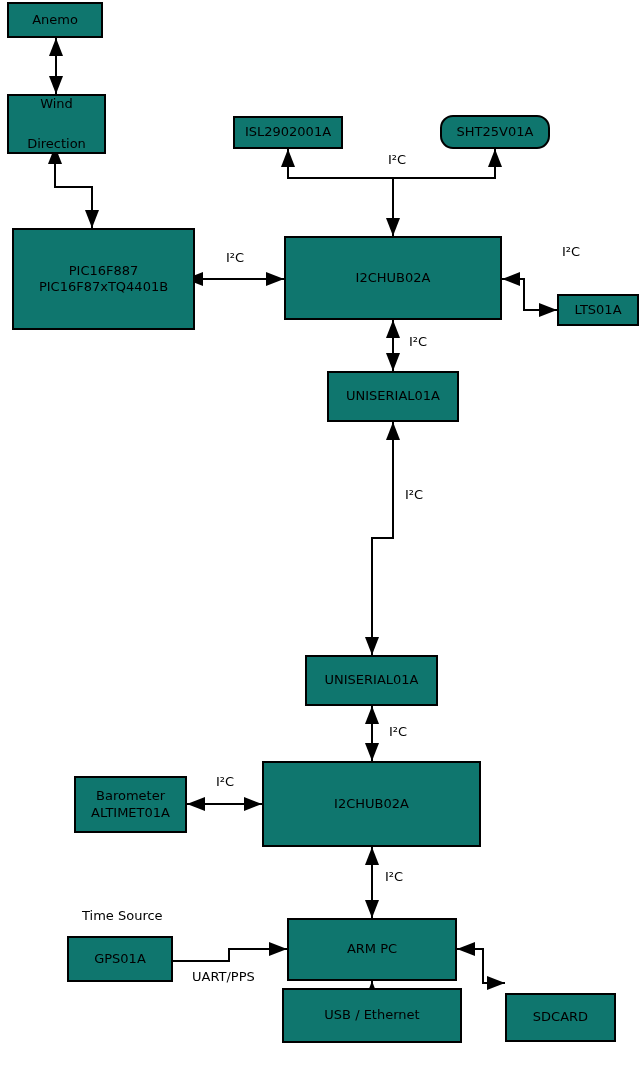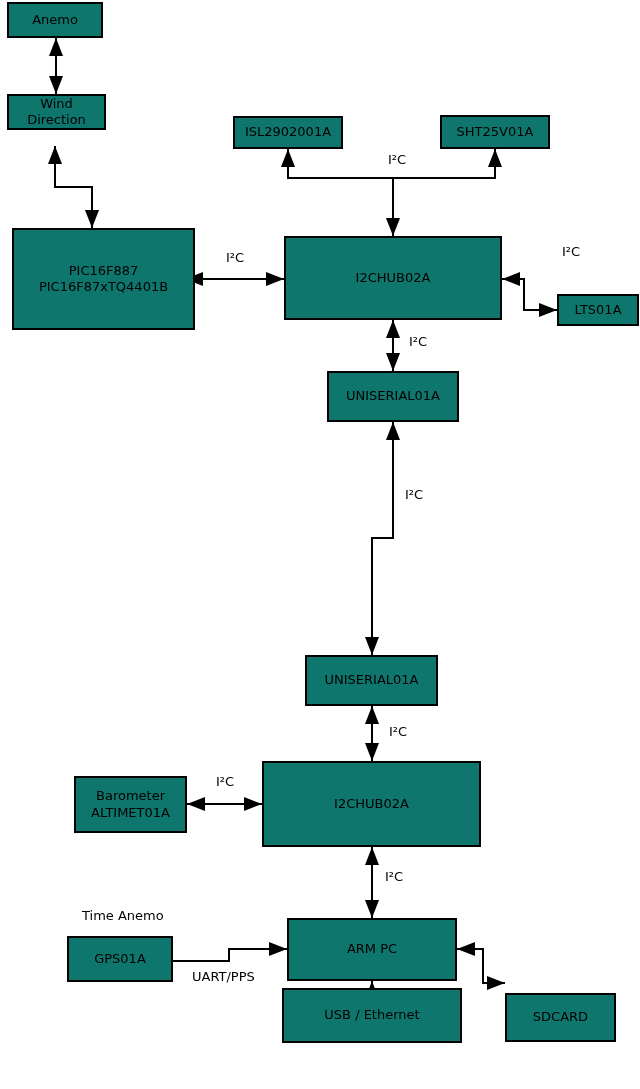--- a/index.html
+++ b/index.html
@@ -61,35 +61,35 @@
     <path d="M 372 847 V 918" marker-start="url(#arr)" marker-end="url(#arr)"></path>
     <path d="M 173 961 H 229 V 949 H 287" marker-end="url(#arr)"></path>
     <path d="M 457 949 H 483 V 983 H 505" marker-start="url(#arr)" marker-end="url(#arr)"></path>
     <path d="M 372 981 V 1032" marker-start="url(#arr)" marker-end="url(#arr)"></path>
   </svg>
 
   <div class="node" style="left:7px; top:2px; width:96px; height:36px;">
     <span>Anemo</span>
   </div>
 
-  <div class="node" style="left:7px; top:94px; width:99px; height:36px;">
+  <div class="node" style="left:7px; top:94px; width:99px; height:60px;justify-content:space-between;">
     <span>Wind</span>
     <span>Direction</span>
   </div>
 
   <div class="node" style="left:12px; top:228px; width:183px; height:102px;">
     <span>PIC16F887</span>
     <span>PIC16F87xTQ4401B</span>
   </div>
 
   <div class="node" style="left:233px; top:116px; width:110px; height:33px;">
     <span>ISL2902001A</span>
   </div>
 
-  <div class="node" style="left:440px; top:115px; width:110px; height:34px;">
+  <div class="node" style="left:440px; top:115px; width:110px; height:34px;border-radius:13px;">
     <span>SHT25V01A</span>
   </div>
 
   <div class="node" style="left:284px; top:236px; width:218px; height:84px;">
     <span>I2CHUB02A</span>
   </div>
 
   <div class="node" style="left:557px; top:294px; width:82px; height:32px;">
     <span>LTS01A</span>
   </div>
@@ -128,16 +128,16 @@
   </div>
 
   <div class="lbl" style="left:226px; top:250px;">I²C</div>
   <div class="lbl" style="left:388px; top:152px;">I²C</div>
   <div class="lbl" style="left:562px; top:244px;">I²C</div>
   <div class="lbl" style="left:409px; top:334px;">I²C</div>
   <div class="lbl" style="left:405px; top:487px;">I²C</div>
   <div class="lbl" style="left:389px; top:724px;">I²C</div>
   <div class="lbl" style="left:216px; top:774px;">I²C</div>
   <div class="lbl" style="left:385px; top:869px;">I²C</div>
-  <div class="lbl" style="left:82px; top:908px;">Time Anemo</div>
+  <div class="lbl" style="left:82px; top:908px;">Time Source</div>
   <div class="lbl" style="left:192px; top:969px;">UART/PPS</div>
 
 </div>
 
 </body></html>

